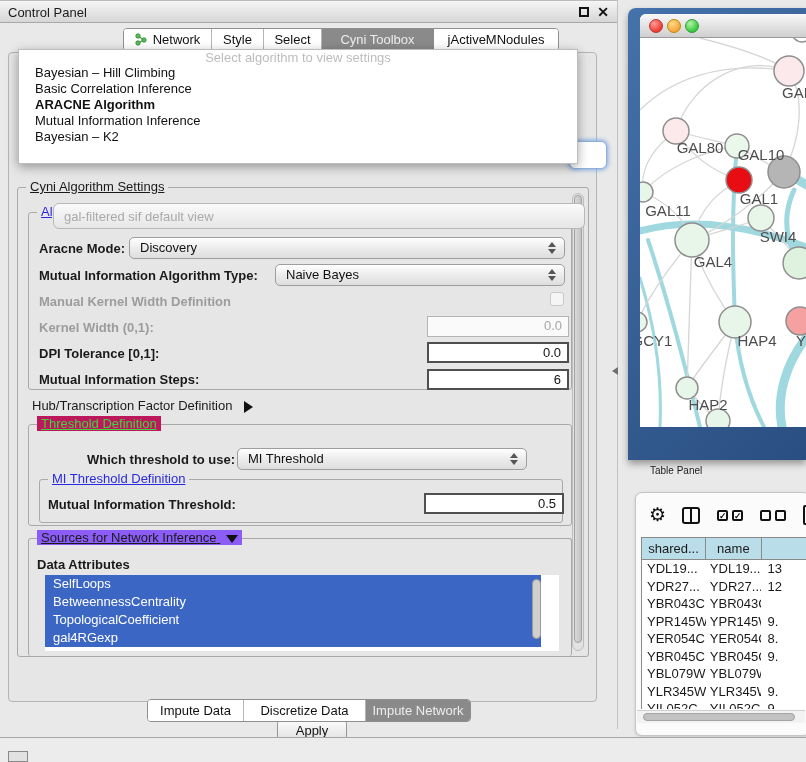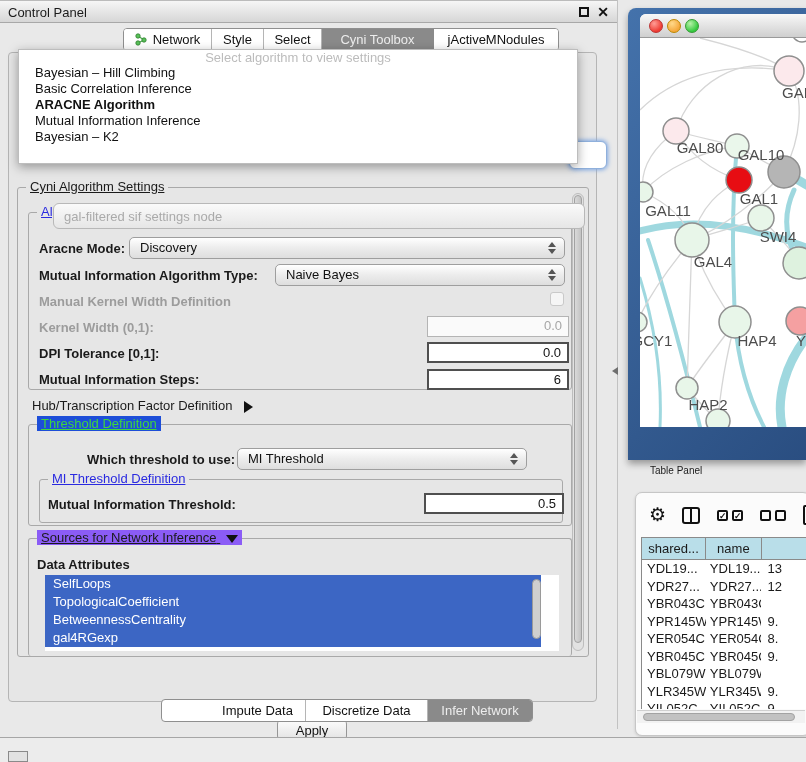--- a/index.html
+++ b/index.html
@@ -16,21 +16,21 @@
                  border-top:1px solid #bbb; border-bottom:1px solid #a8a8a8; }
   .cp-title { position:absolute; left:8px; top:4px; font-size:13px; color:#1a1a1a; }
   .float-ic { position:absolute; right:28px; top:6px; width:10px; height:10px;
               border:2px solid #111; }
   .close-ic { position:absolute; right:8px; top:3px; font-size:14px; font-weight:bold; color:#111; }
 
   
   .tabbar { position:absolute; display:flex; height:23px;
             border:1px solid #8f8f8f; border-radius:4px; background:#fff; overflow:hidden; }
   .tabbar.top { left:95px; top:28px;margin-left:28px; }
-  .tabbar.bottom { left:161px; top:699px;padding-left:48px; }
+  .tabbar.bottom { left:147px; top:699px; }
   .tab { display:flex; align-items:center; justify-content:center; gap:5px;
          height:100%; border-right:1px solid #b5b5b5; background:#fff;
          font-size:13px; color:#111; padding:0 4px; }
   .tab:last-child { border-right:none; }
   .tab.sel { background:#8a8a8a; color:#ededed; border-right-color:#8a8a8a; }
 
   
   .main-panel { position:absolute; left:8px; top:52px; width:589px; height:650px;
                 background:#e6e6e6; border:1px solid #b5b5b5; border-radius:4px; }
 
@@ -199,21 +199,21 @@
         <span>Cyni Toolbox</span>
       </div>
       <div class="tab" style="width:124px">
         <span>jActiveMNodules</span>
       </div>
     </div>
 
     <div class="main-panel">
 
       <div class="ghost-combo-right"></div>
-      <div class="ghost-combo-bottom">gal-filtered sif settings node</div>
+      <div class="ghost-combo-bottom">gal-filtered sif default view</div>
 
       <div class="settings-box">
         <span class="group-title" style="background:#e6e6e6">Cyni Algorithm Settings</span>
 
         <div class="group" style="left:10px; top:24px; width:544px; height:178px;">
           <span class="group-title t-blue" style="background:#e6e6e6">Algorithm Definition</span>
 
           <span class="lbl b" style="left:10px; top:28px">Aracne Mode:</span>
           <div class="combo" style="left:100px; top:24px; width:436px">
             <span>Discovery</span>
@@ -244,21 +244,21 @@
           <span class="lbl b" style="left:10px; top:159px">Mutual Information Steps:</span>
           <div class="num-input" style="left:398px; top:156px; width:142px">6</div>
         </div>
 
         <span class="lbl" style="left:14px; top:210px">
           <span>Hub/Transcription Factor Definition</span>
           <span class="tri-right"></span>
         </span>
 
         <div class="group" style="left:10px; top:236px; width:544px; height:102px;">
-          <span class="group-title t-green" style="background:#1d4ed8">Threshold Definition</span>
+          <span class="group-title t-green" style="background:#be185d">Threshold Definition</span>
 
           <span class="lbl b" style="left:58px; top:27px">Which threshold to use:</span>
           <div class="combo" style="left:208px; top:23px; width:290px">
             <span>MI Threshold</span>
             <span class="combo-arrows">
                 <i class="up"></i>
                 <i class="dn"></i>
               </span>
           </div>
 
@@ -270,22 +270,22 @@
         </div>
 
         <div class="group" style="left:10px; top:350px; width:544px; height:118px; border-bottom:none;">
           <span class="group-title" style="background:#8b5cf6; color:#1a1a1a">
             <span>Sources for Network Inference</span>
             <span class="tri-down"></span>
           </span>
           <span class="lbl b" style="left:8px; top:18px">Data Attributes</span>
           <div class="attr-list">
               <div class="attr-row" style="background: rgb(60, 102, 196);">SelfLoops</div>
+              <div class="attr-row" style="background: rgb(60, 102, 196);">BetweennessCentrality</div>
               <div class="attr-row" style="background: rgb(60, 102, 196);">TopologicalCoefficient</div>
-              <div class="attr-row" style="background: rgb(60, 102, 196);">BetweennessCentrality</div>
               <div class="attr-row" style="background: rgb(60, 102, 196);">gal4RGexp</div>
             </div>
           <div class="attr-scroll" style="right:30px; top:40px;"></div>
         </div>
 
         <div class="v-scrollbar">
           <div class="v-thumb"></div>
         </div>
       </div>
 
@@ -293,21 +293,21 @@
     </div>
 
     <div class="tabbar bottom">
       <div class="tab" style="width:96px">
         <span>Impute Data</span>
       </div>
       <div class="tab" style="width:122px">
         <span>Discretize Data</span>
       </div>
       <div class="tab sel" style="width:104px">
-        <span>Infer Network</span>
+        <span>Impute Network</span>
       </div>
     </div>
 
     <div class="algo-popup">
       <div class="popup-placeholder">Select algorithm to view settings</div>
       <div>
           <div class="popup-item">Bayesian – Hill Climbing</div>
           <div class="popup-item">Basic Correlation Inference</div>
           <div class="popup-item bold">ARACNE Algorithm</div>
           <div class="popup-item">Mutual Information Inference</div>

